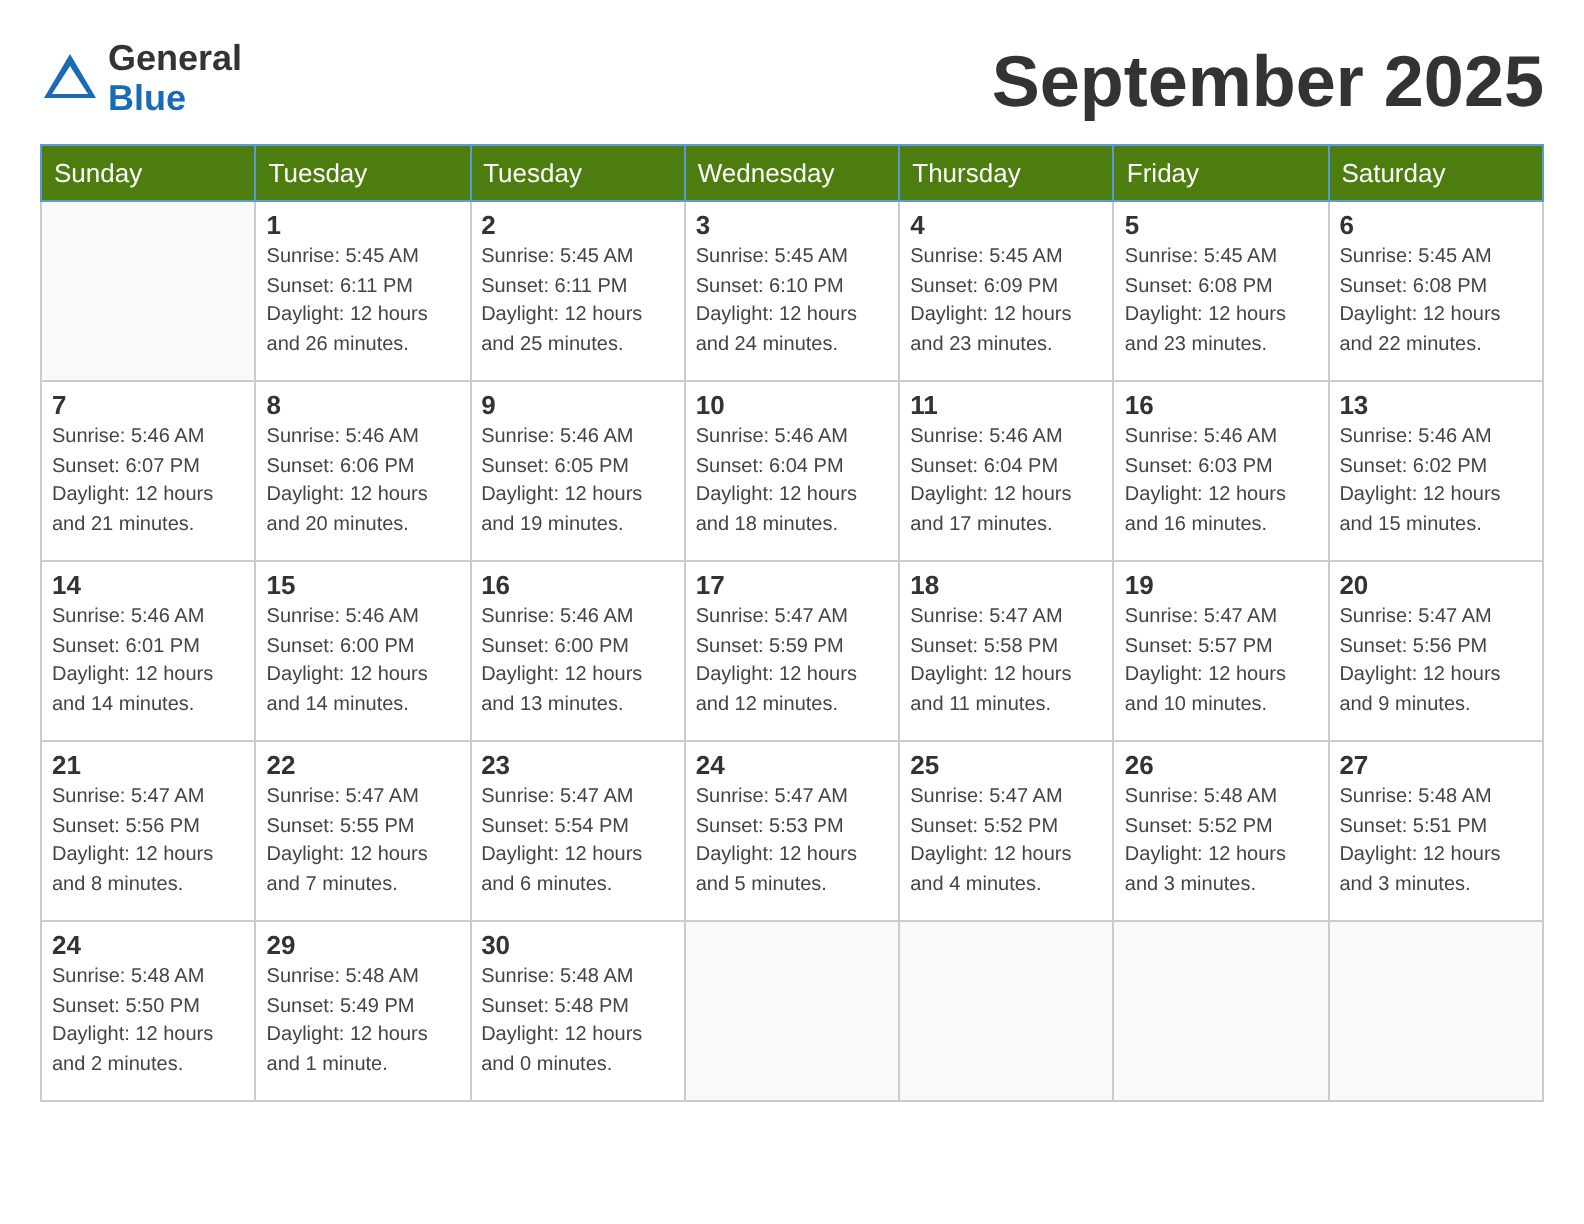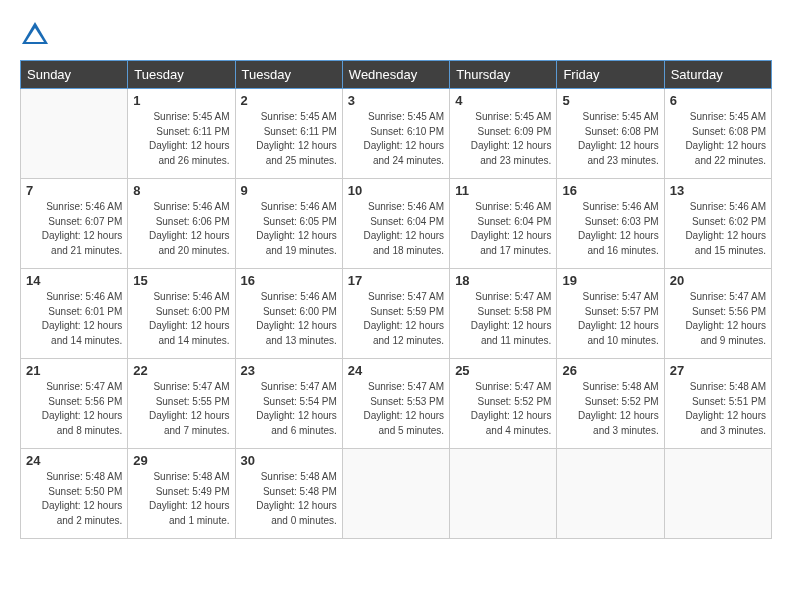--- a/index.html
+++ b/index.html
@@ -45,21 +45,21 @@
     .subtitle {
       font-size: 16px;
       color: #555;
     }
     .calendar {
       width: 100%;
       border-collapse: collapse;
       font-size: 11px;
     }
     .calendar th {
-      background: #404040;
+      background: #4d7c0f;
       color: white;
       text-align: left;
       padding: 6px 6px;
       font-size: 13px;
       font-weight: normal;
       border: 1px solid #5a9ad5;
     }
     .calendar td {
       border: 1px solid #ccc;
       vertical-align: top;
@@ -71,37 +71,41 @@
       font-size: 13px;
       font-weight: bold;
       color: #333;
       display: block;
       margin-bottom: 2px;
     }
     .day-info {
       font-size: 10px;
       color: #444;
       line-height: 1.45;
-      text-align: right;
     }
     .empty-cell {
       background: #f9f9f9;
     }
   </style>
 </head>
 <body>
 
 <div class="header">
   <div class="logo">
     <svg class="logo-icon" viewBox="0 0 30 30">
       <polygon points="15,2 28,24 2,24" fill="#1a6bb5"></polygon>
       <polygon points="15,8 24,22 6,22" fill="white"></polygon>
     </svg>
+    <div class="logo-text">
+      <span class="logo-general">General</span>
+      <span class="logo-blue">Blue</span>
+    </div>
   </div>
   <div class="title-block">
+    <div class="month-title">September 2025</div>
   </div>
 </div>
 
 <table class="calendar">
   <thead>
     <tr>
     <th>Sunday</th>
         <th>Tuesday</th>
         <th>Tuesday</th>
         <th>Wednesday</th>

